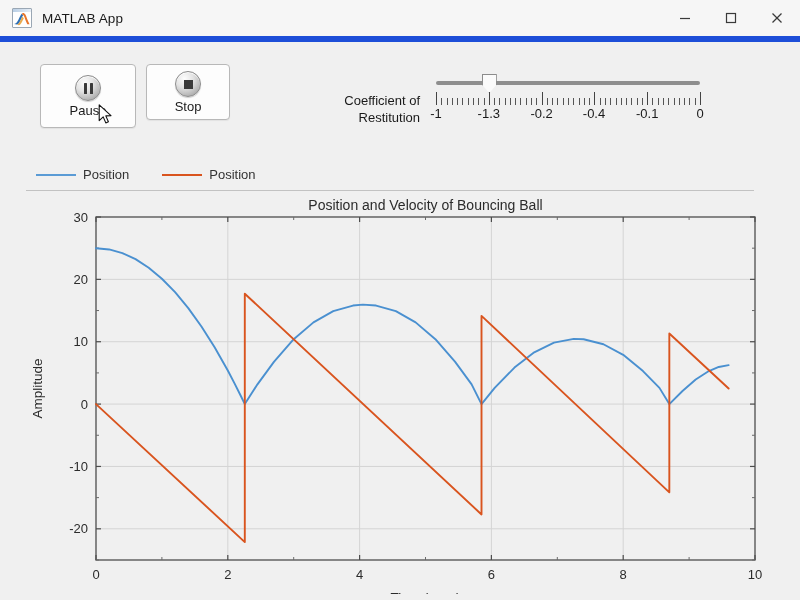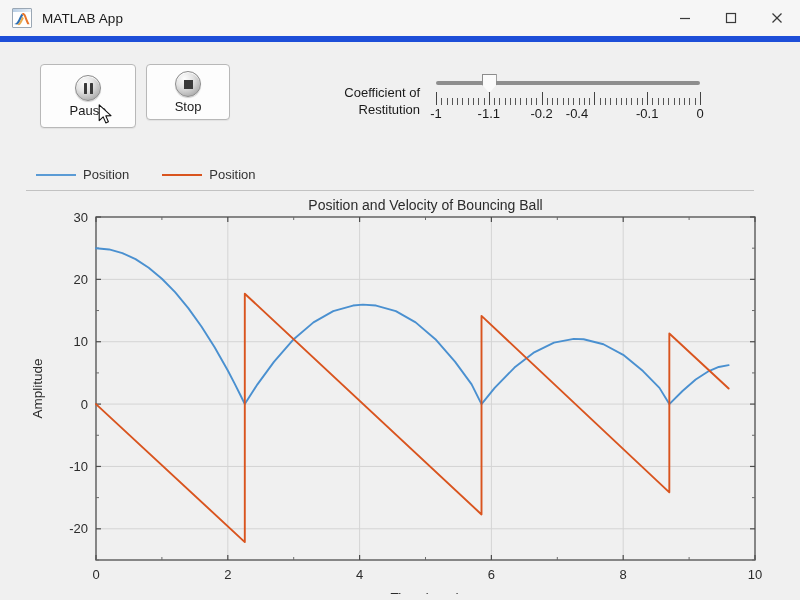--- a/index.html
+++ b/index.html
@@ -122,21 +122,21 @@
   
   #slider-group {
     position: absolute;
     left: 320px;
     top: 72px;
     width: 380px;
     height: 58px;
   }
   #slider-label {
     position: absolute;
-    left: 0; top: 12px;
+    left: 0; top: 20px;
     width: 100px;
     text-align: right;
     font-size: 13px;
     color: #1a1a1a;
     line-height: 17px;
   }
   #slider-widget {
     position: absolute;
     left: 116px;
     top: 0;
@@ -355,23 +355,23 @@
           <div class="tick minor" style="left: 232px;"></div>
           <div class="tick minor" style="left: 238px;"></div>
           <div class="tick minor" style="left: 243px;"></div>
           <div class="tick minor" style="left: 248px;"></div>
           <div class="tick minor" style="left: 253px;"></div>
           <div class="tick minor" style="left: 259px;"></div>
           <div class="tick major" style="left: 264px;"></div>
         </div>
       <div id="slider-tick-labels">
           <div class="tl" style="left: 0px;">-1</div>
-          <div class="tl" style="left: 52.8px;">-1.1</div>
+          <div class="tl" style="left: 52.8px;">-1.3</div>
           <div class="tl" style="left: 105.6px;">-0.2</div>
-          <div class="tl" style="left: 141px;">-0.4</div>
+          <div class="tl" style="left: 158px;">-0.4</div>
           <div class="tl" style="left: 211.2px;">-0.1</div>
           <div class="tl" style="left: 264px;">0</div>
         </div>
     </div>
   </div>
 
   <div id="legend">
     <div class="legend-entry">
       <span class="legend-swatch" style="background: rgb(90, 155, 213);"></span>
       <span class="legend-text">Position</span>

